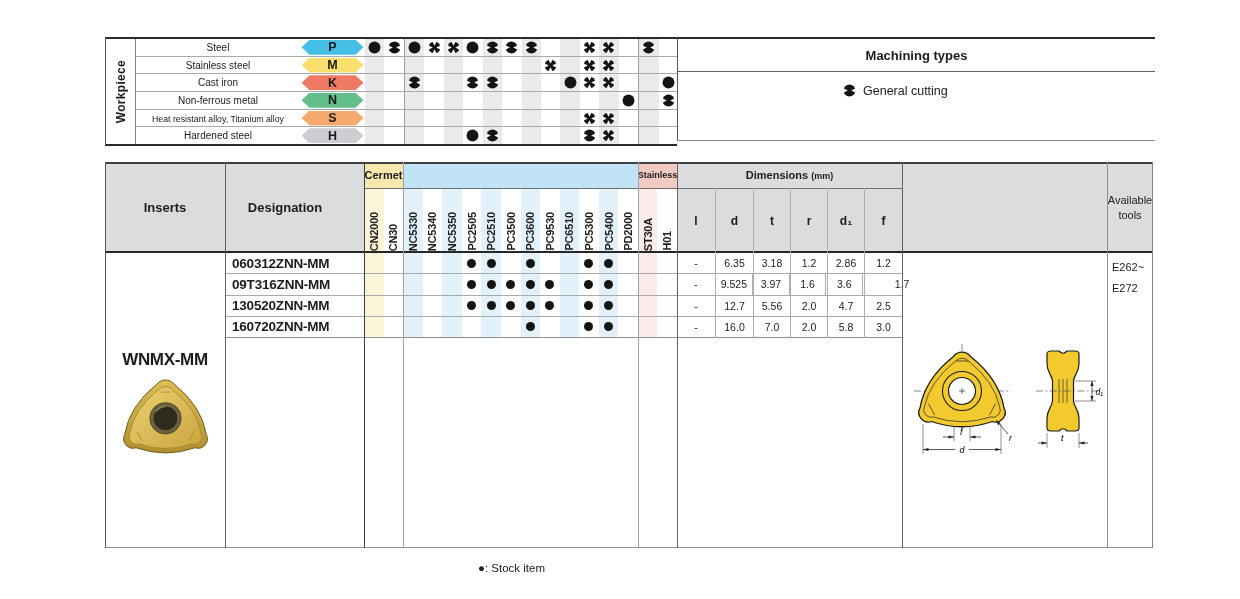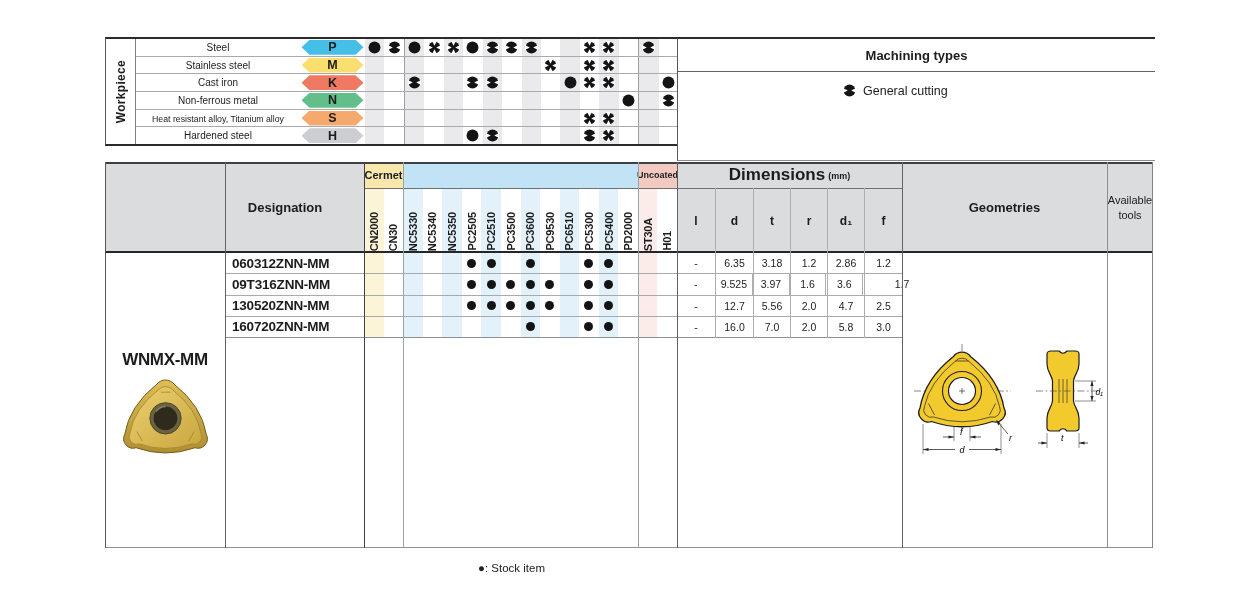--- a/index.html
+++ b/index.html
@@ -17,21 +17,21 @@
   .wp-row:last-child{border-bottom:none;}
   .wp-mat{width:164px;display:flex;align-items:center;justify-content:center;font-size:10px;white-space:nowrap;}
   .wp-hex{width:65px;display:flex;align-items:center;justify-content:center;}
   .hexagon{width:62px;height:15px;display:flex;align-items:center;justify-content:center;
            clip-path:polygon(0% 50%,13% 0%,87% 0%,100% 50%,87% 100%,13% 100%);
            font-weight:bold;font-size:12.5px;color:#1c1c1c;}
   .wp-grades{flex:1;display:flex;}
   .wcell{flex:1;display:flex;align-items:center;justify-content:center;}
   .wcell.gline{border-left:1px solid #9aa0a3;box-sizing:border-box;}
   
-  #legend{position:absolute;left:677px;top:37px;width:478px;height:124px;box-sizing:border-box;
+  #legend{position:absolute;left:677px;top:37px;width:478px;height:104px;box-sizing:border-box;
           border-top:2px solid #2b2b2b;border-left:1px solid #55585a;border-bottom:1px solid #8b8e90;}
   #legend-title{height:32px;display:flex;align-items:center;justify-content:center;
                 font-weight:bold;font-size:13px;border-bottom:1px solid #606365;}
   #legend-items{padding:9px 0 0 165px;}
   .legend-item{height:19px;display:flex;align-items:center;gap:7px;font-size:12.5px;}
   
   #main-table{position:absolute;left:105px;top:162px;width:1048px;height:386px;}
   .hdr{position:absolute;display:flex;align-items:center;justify-content:center;text-align:center;}
   .hdr-big{font-weight:bold;font-size:13px;}
   .grade-labels{position:absolute;left:259px;top:26px;width:313px;height:65px;display:flex;}
@@ -428,28 +428,28 @@
         <div class="abs" style="left: 0px; top: 0px; width: 120px; height: 91px; background: rgb(219, 220, 222);"></div>
         <div class="abs" style="left: 120px; top: 0px; width: 139px; height: 91px; background: rgb(219, 220, 222);"></div>
         <div class="abs" style="left: 572px; top: 0px; width: 225px; height: 91px; background: rgb(219, 220, 222);"></div>
         <div class="abs" style="left: 797px; top: 0px; width: 205px; height: 91px; background: rgb(219, 220, 222);"></div>
         <div class="abs" style="left: 1002px; top: 0px; width: 46px; height: 91px; background: rgb(219, 220, 222);"></div>
         <div class="abs" style="left: 259px; top: 0px; width: 39.125px; height: 26px; background: rgb(248, 232, 173);"></div>
         <div class="abs" style="left: 298.125px; top: 0px; width: 234.75px; height: 26px; background: rgb(194, 227, 245);"></div>
         <div class="abs" style="left: 532.875px; top: 0px; width: 39.125px; height: 26px; background: rgb(243, 202, 194);"></div>
       </div>
 
+    <div class="hdr hdr-big" style="left:0;top:0;width:120px;height:91px;">Inserts</div>
     <div class="hdr hdr-big" style="left:120px;top:0;width:120px;height:91px;text-align:right;">Designation</div>
     <div class="hdr" style="left:259px;top:0;width:39px;height:26px;font-weight:bold;font-size:11px;">Cermet</div>
-    <div class="hdr" style="left:533px;top:0;width:39px;height:26px;font-weight:bold;font-size:9px;transform-origin:center;">Uncoated</div>
+    <div class="hdr" style="left:533px;top:0;width:39px;height:26px;font-weight:bold;font-size:9px;transform-origin:center;">Stainless</div>
     <div class="hdr" style="left:572px;top:0;width:225px;height:26px;gap:3px;">
-      <span style="font-weight:bold;font-size:17px;">Dimensions</span>
+      <span style="font-weight:bold;font-size:11px;">Dimensions</span>
       <span style="font-weight:bold;font-size:9px;margin-top:2px;">(mm)</span>
     </div>
-    <div class="hdr hdr-big" style="left:797px;top:0;width:205px;height:91px;">Geometries</div>
     <div class="hdr" style="left:1002px;top:0;width:46px;height:91px;font-size:11px;line-height:1.3;">Available tools</div>
 
     <div class="grade-labels">
         <div class="grade-col" style="background: rgb(252, 244, 215);">
           <span class="vlabel">CN2000</span>
         </div>
         <div class="grade-col" style="background: rgb(255, 255, 255);">
           <span class="vlabel">CN30</span>
         </div>
         <div class="grade-col" style="background: rgb(226, 241, 250);">
@@ -681,20 +681,24 @@
         </defs>
         <path d="M 59,9 Q 88,32 93,62 A 10 10 0 0 1 81,76 Q 50,87 19,76 A 10 10 0 0 1 7,62 Q 12,32 41,9 A 11.5 11.5 0 0 1 59,9 Z" fill="url(#gold1)" stroke="#6f5a1c" stroke-width="1"></path>
         <path d="M 57.5,15 Q 83,35 87.5,61 A 8 8 0 0 1 77.5,72 Q 50,81.5 22.5,72 A 8 8 0 0 1 12.5,61 Q 17,35 42.5,15 A 10 10 0 0 1 57.5,15 Z" fill="url(#gold2)" stroke="#9c8129" stroke-width="0.8"></path>
         <circle cx="50" cy="45" r="16.5" fill="#6B6340" stroke="#4e4526" stroke-width="1"></circle>
         <circle cx="50" cy="45" r="12.5" fill="#2E2B1C"></circle>
         <path d="M 40,38 A 12.5 12.5 0 0 1 50,32.5" fill="none" stroke="#8a8460" stroke-width="1.5"></path>
         <path d="M 45,17.5 L 55,17.5 M 80,59 L 74.5,69 M 25.5,69 L 20,59" stroke="#9c8129" stroke-width="0.8"></path>
       </svg>
     </div>
 
+    <div id="avail-cell">
+      <div>E262~</div>
+      <div>E272</div>
+    </div>
 
     <div id="geo-cell">
 
       <svg class="abs" style="left:8px;top:4px;" width="105" height="118" viewBox="0 0 105 118">
         <line x1="52" y1="2" x2="52" y2="88" stroke="#555" stroke-width="0.7" stroke-dasharray="7 2.5 1.8 2.5"></line>
         <line x1="4" y1="49" x2="101" y2="49" stroke="#555" stroke-width="0.7" stroke-dasharray="7 2.5 1.8 2.5"></line>
         <path d="M 60.5,14.5 Q 89,37 94,66 A 9.5 9.5 0 0 1 82.5,79.5 Q 52,90 21.5,79.5 A 9.5 9.5 0 0 1 10,66 Q 15,37 43.5,14.5 A 10.5 10.5 0 0 1 60.5,14.5 Z" fill="#F2CA2E" stroke="#1c1c1c" stroke-width="1.3"></path>
         <path d="M 59,19.5 Q 84.5,40 89.5,64.5 A 7.5 7.5 0 0 1 80.5,75 Q 52,84.5 23.5,75 A 7.5 7.5 0 0 1 14.5,64.5 Q 19.5,40 45,19.5 A 9 9 0 0 1 59,19.5 Z" fill="none" stroke="#333" stroke-width="0.8"></path>
         <path d="M 45.5,19 L 58.5,19 M 85.5,61.5 L 79.5,73 M 24.5,73 L 18.5,61.5" stroke="#333" stroke-width="0.8"></path>
         <circle cx="52" cy="49" r="19.5" fill="none" stroke="#222" stroke-width="1.1"></circle>

